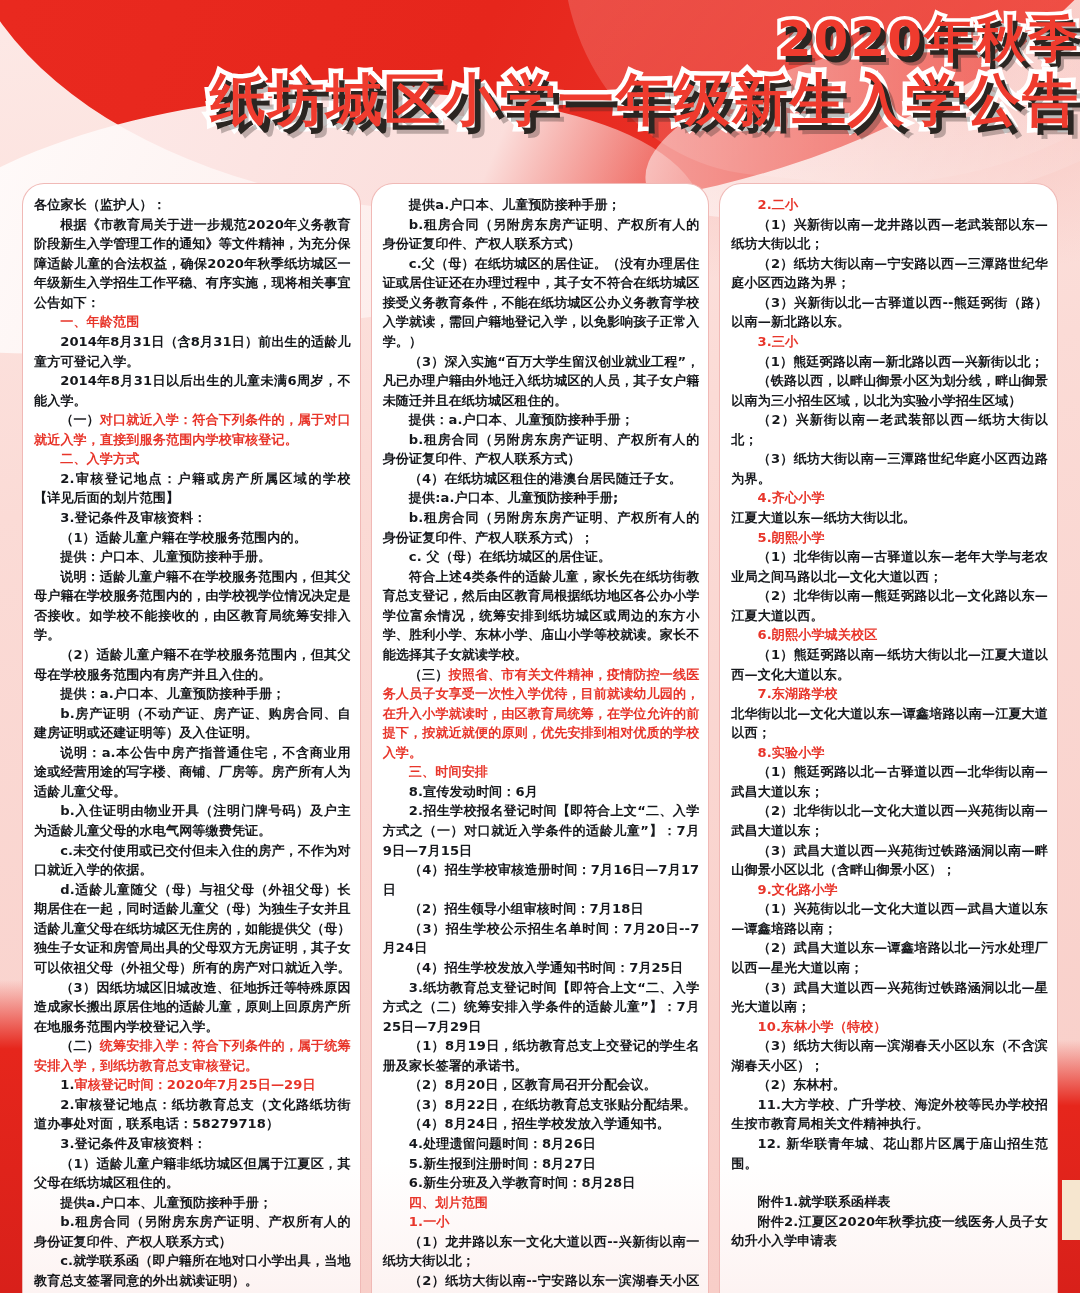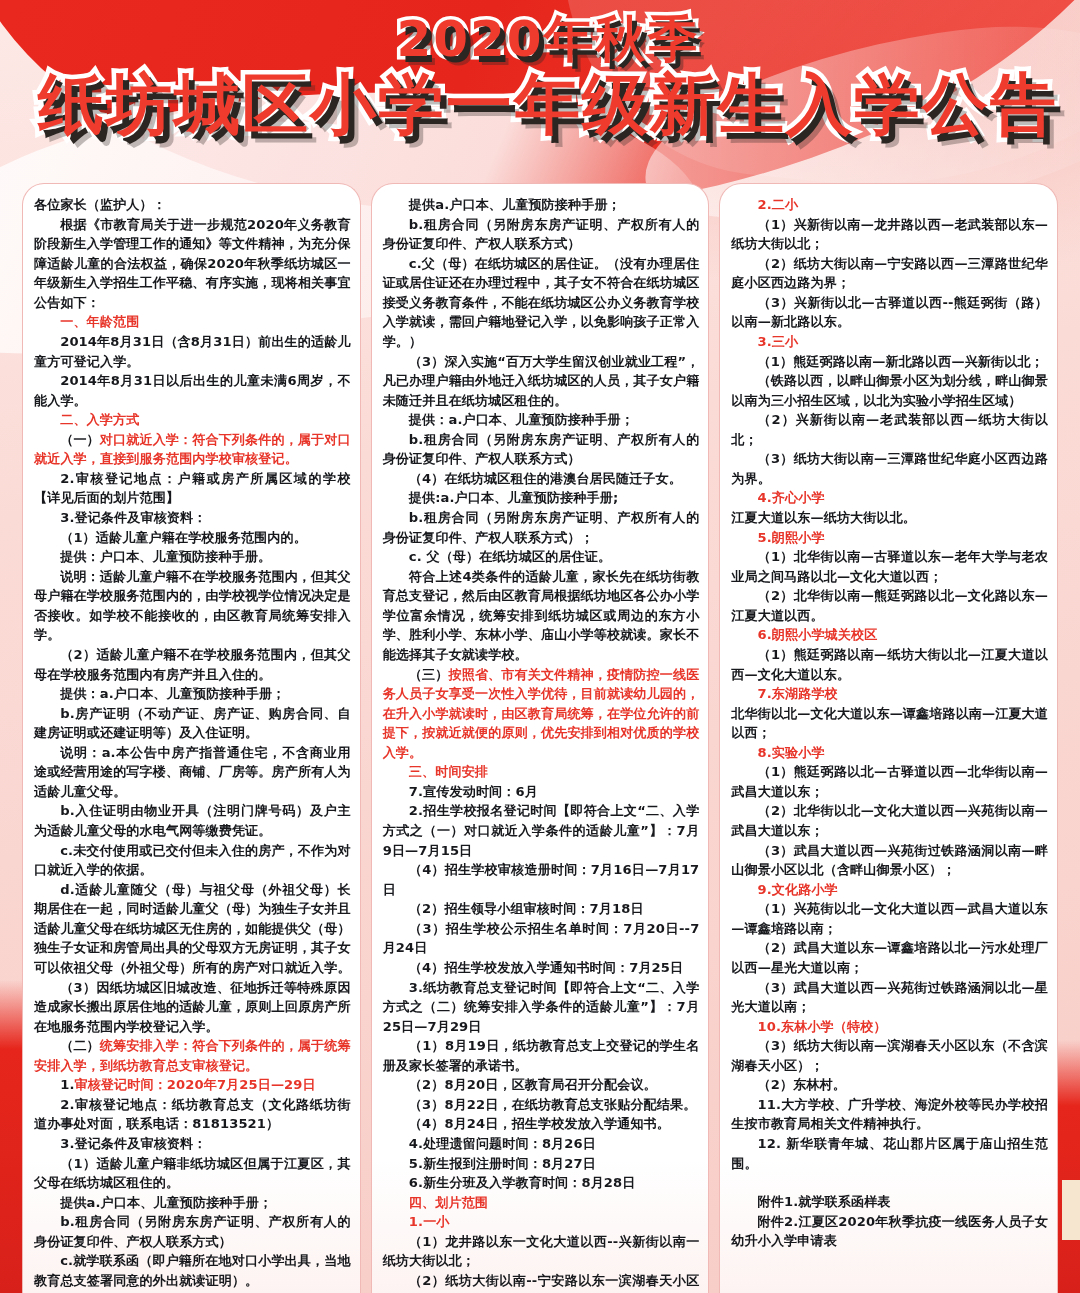--- a/index.html
+++ b/index.html
@@ -76,40 +76,40 @@
     position: absolute;
     right: 0; top: 1180px;
     width: 18px; height: 60px;
     background: #f6e6cf;
   }
 
   
   .title-wrap {
     position: absolute;
     top: 14px; left: 16px; right: 0;
-    text-align: center;
+    text-align: right;
     z-index: 5;
   }
   .title-line1, .title-line2 {
     font-family: "DejaVu Sans", "Liberation Sans", sans-serif;
     font-weight: 700;
     color: #ef3b2e;
     letter-spacing: 2px;
     line-height: 1;
     white-space: nowrap;
   }
   .title-line1 {
     font-size: 50px;
     -webkit-text-stroke: 7px #ffffff;
     paint-order: stroke fill;
     text-shadow: 5px 6px 0 #2b2622, 8px 9px 0 rgba(43,38,34,.35);
     margin-bottom: 8px;
   }
   .title-line2 {
-    font-size: 66px;
+    font-size: 56px;
     -webkit-text-stroke: 9px #ffffff;
     paint-order: stroke fill;
     text-shadow: 6px 7px 0 #2b2622, 10px 11px 0 rgba(43,38,34,.3);
   }
 
   
   .columns {
     position: absolute;
     top: 183px; left: 22px;
     width: 1036px;
@@ -167,44 +167,44 @@
 
   <div class="columns">
 
     <div class="col">
       <div class="col-inner">
         <p class="noind">各位家长（监护人）：</p>
         <p class="pp">根据《市教育局关于进一步规范2020年义务教育阶段新生入学管理工作的通知》等文件精神，为充分保障适龄儿童的合法权益，确保2020年秋季纸坊城区一年级新生入学招生工作平稳、有序实施，现将相关事宜公告如下：</p>
         <p class="pp hd">一、年龄范围</p>
         <p class="pp">2014年8月31日（含8月31日）前出生的适龄儿童方可登记入学。</p>
         <p class="pp">2014年8月31日以后出生的儿童未满6周岁，不能入学。</p>
+        <p class="pp">
+          <span>（一）</span><span class="red">对口就近入学：符合下列条件的，属于对口就近入学，直接到服务范围内学校审核登记。</span>
+        </p>
         <p class="pp hd">二、入学方式</p>
-        <p class="pp">
-          <span>（一）</span><span class="red">对口就近入学：符合下列条件的，属于对口就近入学，直接到服务范围内学校审核登记。</span>
-        </p>
         <p class="pp">2.审核登记地点：户籍或房产所属区域的学校【详见后面的划片范围】</p>
         <p class="pp">3.登记条件及审核资料：</p>
         <p class="pp">（1）适龄儿童户籍在学校服务范围内的。</p>
         <p class="pp">提供：户口本、儿童预防接种手册。</p>
         <p class="pp">说明：适龄儿童户籍不在学校服务范围内，但其父母户籍在学校服务范围内的，由学校视学位情况决定是否接收。如学校不能接收的，由区教育局统筹安排入学。</p>
         <p class="pp">（2）适龄儿童户籍不在学校服务范围内，但其父母在学校服务范围内有房产并且入住的。</p>
         <p class="pp">提供：a.户口本、儿童预防接种手册；</p>
         <p class="pp">b.房产证明（不动产证、房产证、购房合同、自建房证明或还建证明等）及入住证明。</p>
         <p class="pp">说明：a.本公告中房产指普通住宅，不含商业用途或经营用途的写字楼、商铺、厂房等。房产所有人为适龄儿童父母。</p>
         <p class="pp">b.入住证明由物业开具（注明门牌号码）及户主为适龄儿童父母的水电气网等缴费凭证。</p>
         <p class="pp">c.未交付使用或已交付但未入住的房产，不作为对口就近入学的依据。</p>
         <p class="pp">d.适龄儿童随父（母）与祖父母（外祖父母）长期居住在一起，同时适龄儿童父（母）为独生子女并且适龄儿童父母在纸坊城区无住房的，如能提供父（母）独生子女证和房管局出具的父母双方无房证明，其子女可以依祖父母（外祖父母）所有的房产对口就近入学。</p>
         <p class="pp">（3）因纸坊城区旧城改造、征地拆迁等特殊原因造成家长搬出原居住地的适龄儿童，原则上回原房产所在地服务范围内学校登记入学。</p>
         <p class="pp">
           <span>（二）</span><span class="red">统筹安排入学：符合下列条件的，属于统筹安排入学，到纸坊教育总支审核登记。</span>
         </p>
         <p class="pp">
           <span>1.</span><span class="red">审核登记时间：2020年7月25日—29日</span>
         </p>
-        <p class="pp">2.审核登记地点：纸坊教育总支（文化路纸坊街道办事处对面，联系电话：81813521）</p>
+        <p class="pp">2.审核登记地点：纸坊教育总支（文化路纸坊街道办事处对面，联系电话：58279718）</p>
         <p class="pp">3.登记条件及审核资料：</p>
         <p class="pp">（1）适龄儿童户籍非纸坊城区但属于江夏区，其父母在纸坊城区租住的。</p>
         <p class="pp">提供a.户口本、儿童预防接种手册；</p>
         <p class="pp">b.租房合同（另附房东房产证明、产权所有人的身份证复印件、产权人联系方式）</p>
         <p class="pp">c.就学联系函（即户籍所在地对口小学出具，当地教育总支签署同意的外出就读证明）。</p>
 
       </div>
     </div>
 
     <div class="col">
@@ -217,21 +217,21 @@
         <p class="pp">b.租房合同（另附房东房产证明、产权所有人的身份证复印件、产权人联系方式）</p>
         <p class="pp">（4）在纸坊城区租住的港澳台居民随迁子女。</p>
         <p class="pp">提供:a.户口本、儿童预防接种手册;</p>
         <p class="pp">b.租房合同（另附房东房产证明、产权所有人的身份证复印件、产权人联系方式）；</p>
         <p class="pp">c. 父（母）在纸坊城区的居住证。</p>
         <p class="pp">符合上述4类条件的适龄儿童，家长先在纸坊街教育总支登记，然后由区教育局根据纸坊地区各公办小学学位富余情况，统筹安排到纸坊城区或周边的东方小学、胜利小学、东林小学、庙山小学等校就读。家长不能选择其子女就读学校。</p>
         <p class="pp">
           <span>（三）</span><span class="red">按照省、市有关文件精神，疫情防控一线医务人员子女享受一次性入学优待，目前就读幼儿园的，在升入小学就读时，由区教育局统筹，在学位允许的前提下，按就近就便的原则，优先安排到相对优质的学校入学。</span>
         </p>
         <p class="pp hd">三、时间安排</p>
-        <p class="pp">7.宣传发动时间：6月</p>
+        <p class="pp">8.宣传发动时间：6月</p>
         <p class="pp">2.招生学校报名登记时间【即符合上文“二、入学方式之（一）对口就近入学条件的适龄儿童”】：7月9日—7月15日</p>
         <p class="pp">（4）招生学校审核造册时间：7月16日—7月17日</p>
         <p class="pp">（2）招生领导小组审核时间：7月18日</p>
         <p class="pp">（3）招生学校公示招生名单时间：7月20日--7月24日</p>
         <p class="pp">（4）招生学校发放入学通知书时间：7月25日</p>
         <p class="pp">3.纸坊教育总支登记时间【即符合上文“二、入学方式之（二）统筹安排入学条件的适龄儿童”】：7月25日—7月29日</p>
         <p class="pp">（1）8月19日，纸坊教育总支上交登记的学生名册及家长签署的承诺书。</p>
         <p class="pp">（2）8月20日，区教育局召开分配会议。</p>
         <p class="pp">（3）8月22日，在纸坊教育总支张贴分配结果。</p>
         <p class="pp">（4）8月24日，招生学校发放入学通知书。</p>

